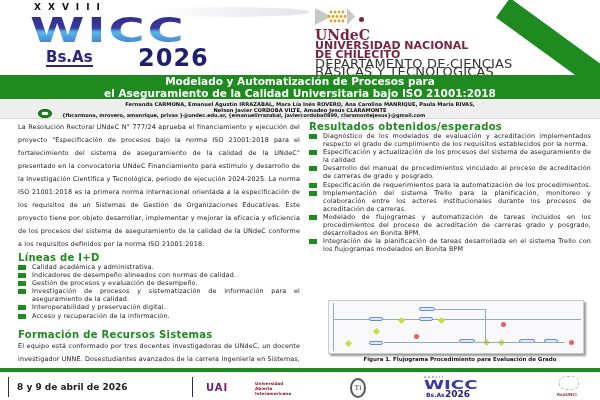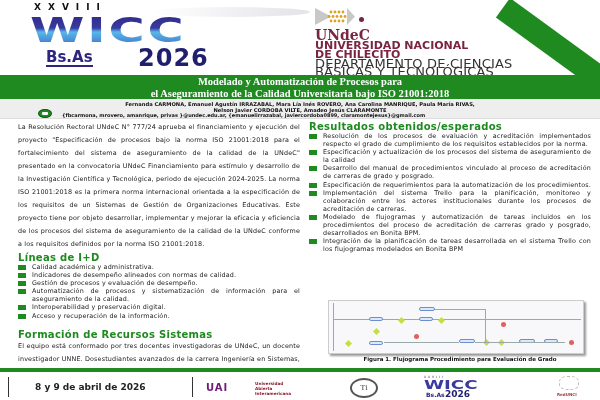--- a/index.html
+++ b/index.html
@@ -21,21 +21,21 @@
   .undec-mark { position:absolute; left:2px; top:3px; width:40px; height:17px; }
   .undec-dot { position:absolute; left:46px; top:12px; width:5px; height:5px; border-radius:50%; background:#7a2540; }
   .undec-name { position:absolute; left:2px; top:22px; font-size:14px; font-weight:bold; color:#7a2540; font-family:"DejaVu Serif", serif; }
   .undec-univ { position:absolute; left:2px; top:36px; font-size:11px; font-weight:bold; color:#7a2540; line-height:9px; }
   .undec-dept { position:absolute; left:2px; top:55px; font-size:13px; color:#333; line-height:8px; letter-spacing:.2px; }
 
   .diag { position:absolute; left:470px; top:0; width:130px; height:80px; overflow:hidden; }
   .diag::before { content:""; position:absolute; left:-60px; top:-40px; width:240px; height:24px; background:#1f8a1f; transform:rotate(36deg); transform-origin:left top; left:40px; top:-2px; }
 
   
-  .titlebar { position:absolute; left:0; top:75px; width:600px; height:24px; background:#1f8a1f; color:#fff; text-align:center; font-weight:bold; font-size:10.5px; line-height:11.5px; padding-top:1px;font-family:Liberation Serif, serif; }
+  .titlebar { position:absolute; left:0; top:75px; width:600px; height:24px; background:#1f8a1f; color:#fff; text-align:center; font-weight:bold; font-size:10.5px; line-height:11.5px; padding-top:1px; }
   .authors { position:absolute; left:0; top:99px; width:600px; height:20px; background:#eeeeee; border-bottom:1px solid #ddd; }
   .authors-line { font-size:5.2px; font-weight:bold; text-align:center; line-height:6px; color:#111; }
   .emails { position:absolute; left:62px; top:13px; font-size:5px; color:#111; font-weight:bold; }
   .mail-icon { position:absolute; left:38px; top:10px; width:14px; height:9px; border-radius:50%; background:#1f8a1f; border:1px solid #0d5a0d; }
   .mail-icon::after { content:""; position:absolute; left:3px; top:2px; width:6px; height:3px; background:#fff; border-radius:1px; }
 
   
   .col { position:absolute; top:121px; width:282px; }
   .col-left { left:18px; }
   .col-right { left:309px; width:282px; }
@@ -49,24 +49,24 @@
   .fig-caption { position:absolute; left:320px; top:356px; width:280px; font-size:5.5px; font-weight:bold; color:#111; text-align:center; }
   .node { position:absolute; height:4px; border:1px solid #6a8fd0; border-radius:3px; background:#dfe8f8; }
   .gate { position:absolute; width:5px; height:5px; background:#c8dc4a; transform:rotate(45deg); }
   .redg { position:absolute; width:5px; height:5px; border-radius:50%; background:#e06060; }
   .line { position:absolute; background:#9aa; }
 
   
   .footer-bar { position:absolute; left:0; top:368px; width:600px; height:4px; background:#1f8a1f; }
   .footer { position:absolute; left:0; top:372px; width:600px; height:28px; background:#fff; }
   .f-sep { position:absolute; top:5px; width:1px; height:20px; background:#333; }
-  .date { position:absolute; left:35px; top:10px; font-size:9px; font-weight:bold; color:#222;text-align:center; }
+  .date { position:absolute; left:17px; top:10px; font-size:9px; font-weight:bold; color:#222;text-align:center; }
   .uai { position:absolute; left:206px; top:9px; font-size:10px; font-weight:bold; color:#701a75; letter-spacing:1px; line-height:14px; }
   .uai-sub { position:absolute; left:255px; top:9px; font-size:4.2px; font-weight:bold; color:#8a1a2a; line-height:5px; }
-  .ti-seal { position:absolute; left:350px; top:6px; width:28px; height:20px; border-radius:50%; border:2px solid #555; background:#fff; text-align:center; font-size:7px; line-height:16px; font-family:"DejaVu Serif", serif; color:#333; }
+  .ti-seal { position:absolute; left:350px; top:6px; width:16px; height:20px; border-radius:50%; border:2px solid #555; background:#fff; text-align:center; font-size:7px; line-height:16px; font-family:"DejaVu Serif", serif; color:#333; }
   .wicc-small { position:absolute; left:420px; top:3px; width:70px; height:25px; }
   .wicc-small .w { position:absolute; left:4px; top:3px; font-size:13px; font-weight:bold; color:#3a3aa0; transform:scaleX(1.4); transform-origin:left; line-height:13px; }
   .wicc-small .b { position:absolute; left:6px; top:16px; font-size:6px; font-weight:bold; color:#2d2580; }
   .wicc-small .y { position:absolute; left:25px; top:14px; font-size:9px; font-weight:bold; color:#1f1f6e; }
   .wicc-small .r { position:absolute; left:4px; top:0px; font-size:3px; letter-spacing:2px; color:#111; }
   .redunci { position:absolute; left:555px; top:3px; width:30px; height:25px; }
   .redunci .net { position:absolute; left:4px; top:1px; width:20px; height:14px; border:1px dashed #bbb; border-radius:40%; }
   .redunci .lbl { position:absolute; left:2px; top:17px; font-size:4px; color:#a04040; font-weight:bold; }
 </style>
 </head>
@@ -129,33 +129,33 @@
 </div>
 
 <div class="col col-left">
   <div class="p">La Resolución Rectoral UNdeC N° 777/24 aprueba el financiamiento y ejecución del proyecto "Especificación de procesos bajo la norma ISO 21001:2018 para el fortalecimiento del sistema de aseguramiento de la calidad de la UNdeC" presentado en la convocatoria UNdeC Financiamiento para estímulo y desarrollo de la Investigación Científica y Tecnológica, periodo de ejecución 2024-2025. La norma ISO 21001:2018 es la primera norma internacional orientada a la especificación de los requisitos de un Sistemas de Gestión de Organizaciones Educativas. Este proyecto tiene por objeto desarrollar, implementar y mejorar la eficacia y eficiencia de los procesos del sistema de aseguramiento de la calidad de la UNdeC conforme a los requisitos definidos por la norma ISO 21001:2018.</div>
 
   <div class="h2" style="margin-top:1px">Líneas de I+D</div>
   <ul class="bl">
     <li><span class="sq"></span><span>Calidad académica y administrativa.</span></li>
     <li><span class="sq"></span><span>Indicadores de desempeño alineados con normas de calidad.</span></li>
     <li><span class="sq"></span><span>Gestión de procesos y evaluación de desempeño.</span></li>
-    <li><span class="sq"></span><span>Automatización de procesos y sistematización de información para el aseguramiento de la calidad.</span></li>
+    <li><span class="sq"></span><span>Investigación de procesos y sistematización de información para el aseguramiento de la calidad.</span></li>
     <li><span class="sq"></span><span>Interoperabilidad y preservación digital.</span></li>
     <li><span class="sq"></span><span>Acceso y recuperación de la información.</span></li>
   </ul>
 
   <div class="h2" style="margin-top:9px">Formación de Recursos Sistemas</div>
   <div class="p">El equipo está conformado por tres docentes investigadoras de UNdeC, un docente investigador UNNE. Dosestudiantes avanzados de la carrera Ingeniería en Sistemas, que se encuentran desarrollando su trabajo final sobre temáticas vinculadas a esta línea de investigación.</div>
 </div>
 
 <div class="col col-right">
   <div class="h2">Resultados obtenidos/esperados</div>
   <ul class="bl">
-    <li><span class="sq"></span><span>Resolución de los procesos de evaluación y acreditación implementados respecto el grado de cumplimiento de los requisitos establecidos por la norma.</span></li>
+    <li><span class="sq"></span><span>Diagnóstico de los modelados de evaluación y acreditación implementados respecto el grado de cumplimiento de los requisitos establecidos por la norma.</span></li>
     <li><span class="sq"></span><span>Especificación y actualización de los procesos del sistema de aseguramiento de la calidad</span></li>
     <li><span class="sq"></span><span>Desarrollo del manual de procedimientos vinculado al proceso de acreditación de carreras de grado y posgrado.</span></li>
     <li><span class="sq"></span><span>Especificación de requerimientos para la automatización de los procedimientos.</span></li>
     <li><span class="sq"></span><span>Implementación del sistema Trello para la planificación, monitoreo y colaboración entre los actores institucionales durante los procesos de acreditación de carreras.</span></li>
     <li><span class="sq"></span><span>Modelado de flujogramas y automatización de tareas incluidos en los procedimientos del proceso de acreditación de carreras grado y posgrado, desarrollados en Bonita BPM.</span></li>
     <li><span class="sq"></span><span>Integración de la planificación de tareas desarrollada en el sistema Trello con los flujogramas modelados en Bonita BPM</span></li>
   </ul>
 </div>
 
 <div class="figure">

